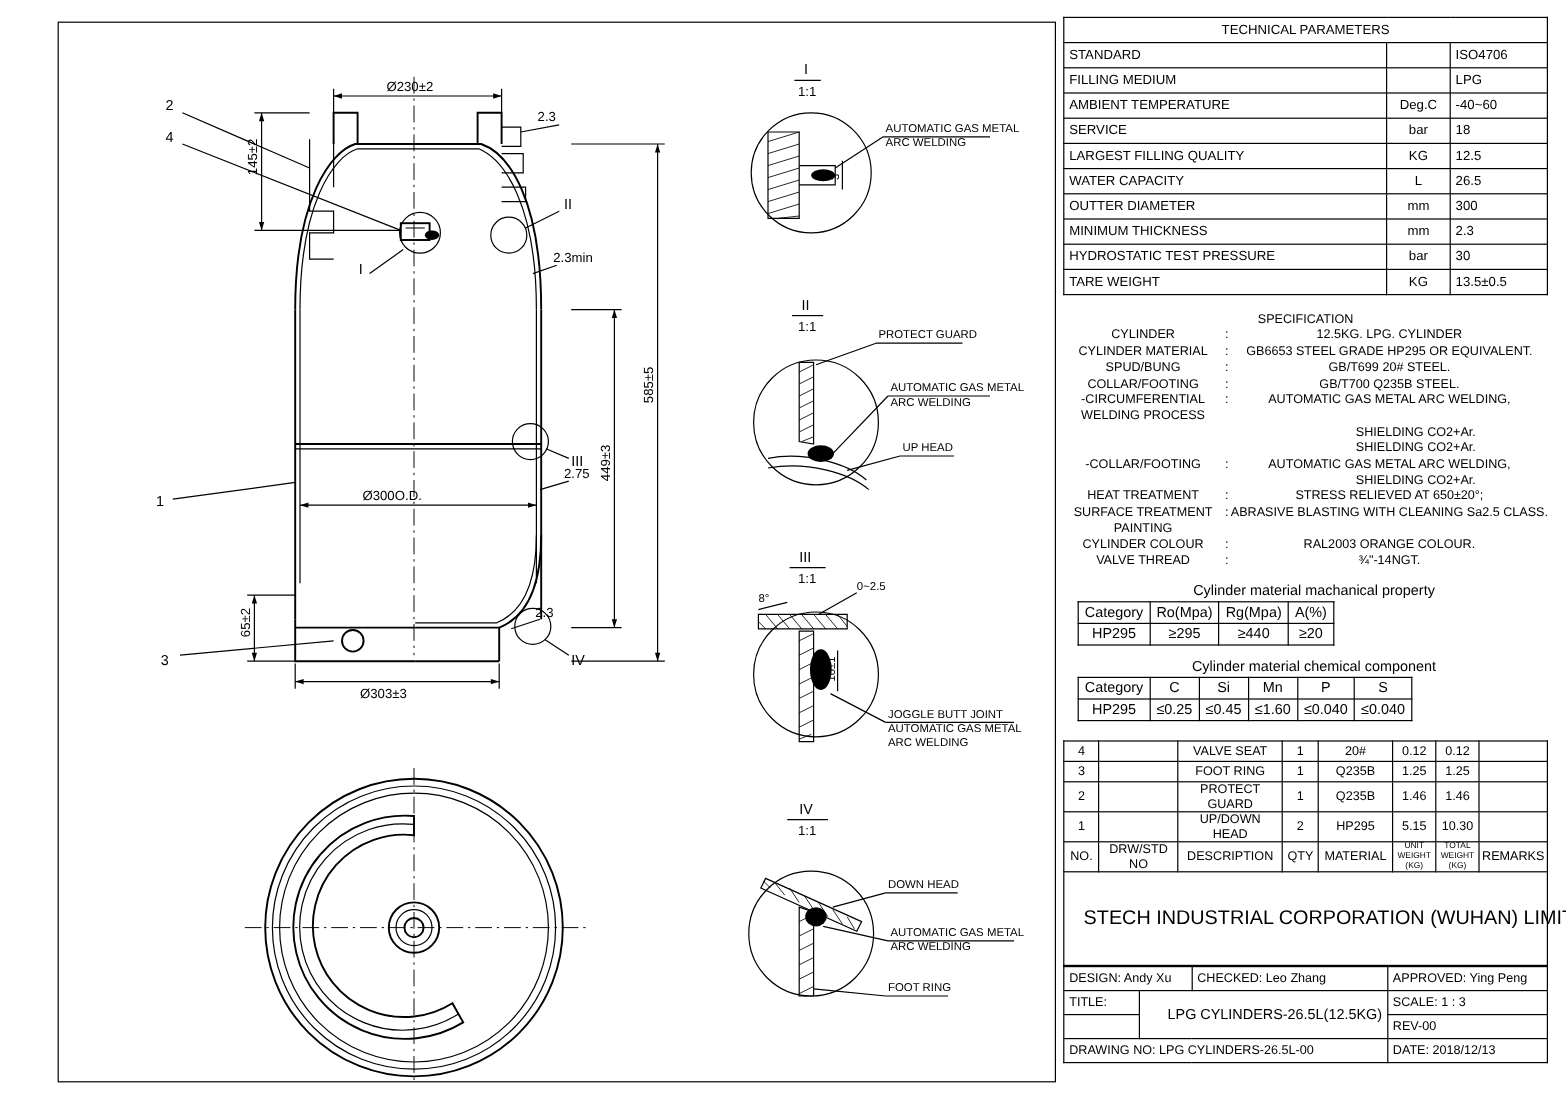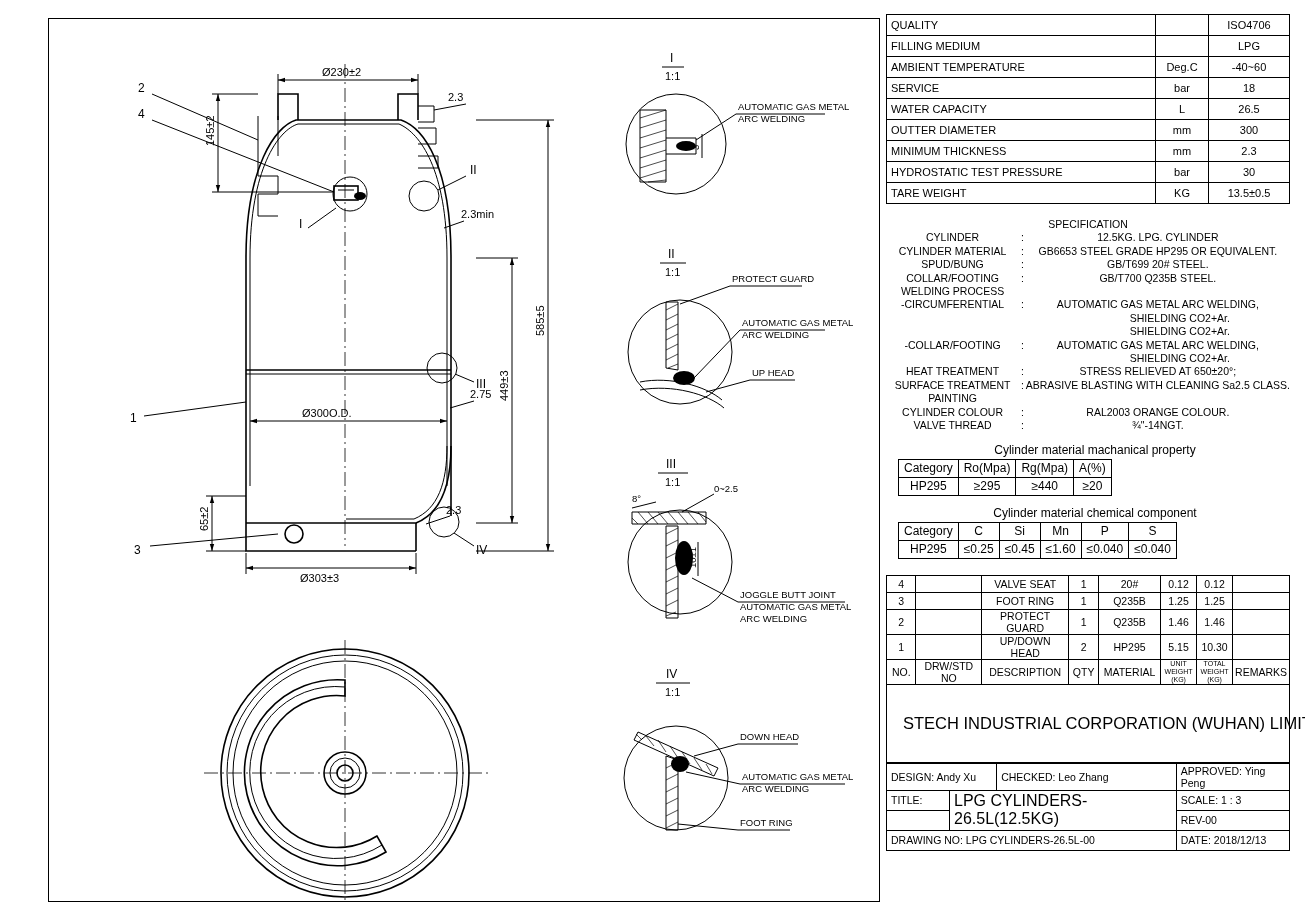--- a/index.html
+++ b/index.html
@@ -23,21 +23,21 @@
   .lbl-it { font-size:12px; }
 
   
   #right { position:absolute; left:886px; top:14px; width:404px; height:891px; }
 
   table { border-collapse:collapse; }
   .tp { width:404px; font-size:11px; }
   .tp td { border:1px solid #000; padding:2px 4px; height:16px; }
   .tp .hdr { text-align:center; font-size:11px; }
   .tp .u { text-align:center; width:44px; }
-  .tp .v { text-align:center; width:72px; }
+  .tp .v { text-align:left; width:72px; }
 
   #spec { margin-top:14px; font-size:10.5px; line-height:13.4px;text-align:center; }
   #spec table { border:none; }
   #spec td { border:none; padding:0; vertical-align:top; white-space:nowrap; }
   .sp-k { width:140px; }
   .sp-c { width:8px; }
 
   .mini-title { text-align:center; font-size:12px; margin:10px 0 2px 14px; }
   .mini { font-size:12px; margin-left:12px; }
   .mini td { border:1px solid #000; text-align:center; padding:1px 5px; height:15px; }
@@ -56,21 +56,21 @@
   #bom .small { font-size:7px; line-height:8px; }
 
   #company { width:404px; border:1px solid #000; border-top:none; height:78px; box-sizing:border-box;
              display:flex; align-items:center; }
   #company span { font-size:16.5px; padding-left:16px; white-space:nowrap; }
 
   #titleblock { width:404px; font-size:10.5px; }
   #titleblock td { border:1px solid #000; height:17px; padding:1px 4px;margin-left:20px; }
   #tb-title-label { width:54px; }
   .tb-c { text-align:left; }
-  #tb-titletext { text-align:left; font-size:16px; }
+  #tb-titletext { text-align:right; font-size:12px; }
 
   .nb { white-space:nowrap; }
 </style>
 </head>
 <body>
 
 <div id="page">
 
   <div class="frame" id="left-frame"></div>
 
@@ -362,39 +362,47 @@
     <text class="lbl-sm" x="132" y="132">ARC WELDING</text>
     <line class="ln thin" x1="68" y1="164" x2="128" y2="170"></line>
     <line class="ln thin" x1="128" y1="170" x2="180" y2="170"></line>
     <text class="lbl-sm" x="130" y="166">FOOT RING</text>
   </svg>
 
   <div id="right">
 
     <table class="tp">
       <tbody>
-      <tr>
-        <td>QUALITY</td>
+          <tr>
+        <td class="hdr" colspan="3">TECHNICAL PARAMETERS</td>
+      </tr>
+      <tr>
+        <td>STANDARD</td>
         <td class="u"></td>
         <td class="v">ISO4706</td>
       </tr>
       <tr>
         <td>FILLING MEDIUM</td>
         <td class="u"></td>
         <td class="v">LPG</td>
       </tr>
       <tr>
         <td>AMBIENT TEMPERATURE</td>
         <td class="u">Deg.C</td>
         <td class="v">-40~60</td>
       </tr>
       <tr>
         <td>SERVICE</td>
         <td class="u">bar</td>
         <td class="v">18</td>
+      </tr>
+      <tr>
+        <td>LARGEST FILLING QUALITY</td>
+        <td class="u">KG</td>
+        <td class="v">12.5</td>
       </tr>
       <tr>
         <td>WATER CAPACITY</td>
         <td class="u">L</td>
         <td class="v">26.5</td>
       </tr>
       <tr>
         <td>OUTTER DIAMETER</td>
         <td class="u">mm</td>
         <td class="v">300</td>
@@ -435,28 +443,28 @@
           <td class="sp-k">SPUD/BUNG</td>
           <td class="sp-c">:</td>
               <td>GB/T699 20# STEEL.</td>
         </tr>
         <tr>
           <td class="sp-k">COLLAR/FOOTING</td>
           <td class="sp-c">:</td>
               <td>GB/T700 Q235B STEEL.</td>
         </tr>
         <tr>
+          <td class="sp-k">-CIRCUMFERENTIAL</td>
+          <td class="sp-c">:</td>
+              <td>AUTOMATIC GAS METAL ARC WELDING,</td>
+        </tr>
+        <tr>
           <td class="sp-k">WELDING PROCESS</td>
           <td class="sp-c"></td>
               <td></td>
-        </tr>
-        <tr>
-          <td class="sp-k">-CIRCUMFERENTIAL</td>
-          <td class="sp-c">:</td>
-              <td>AUTOMATIC GAS METAL ARC WELDING,</td>
         </tr>
         <tr>
           <td class="sp-k"></td>
               <td class="sp-c"></td>
           <td style="padding-left:44px">SHIELDING CO2+Ar.</td>
         </tr>
         <tr>
           <td class="sp-k"></td>
               <td class="sp-c"></td>
           <td style="padding-left:44px">SHIELDING CO2+Ar.</td>

